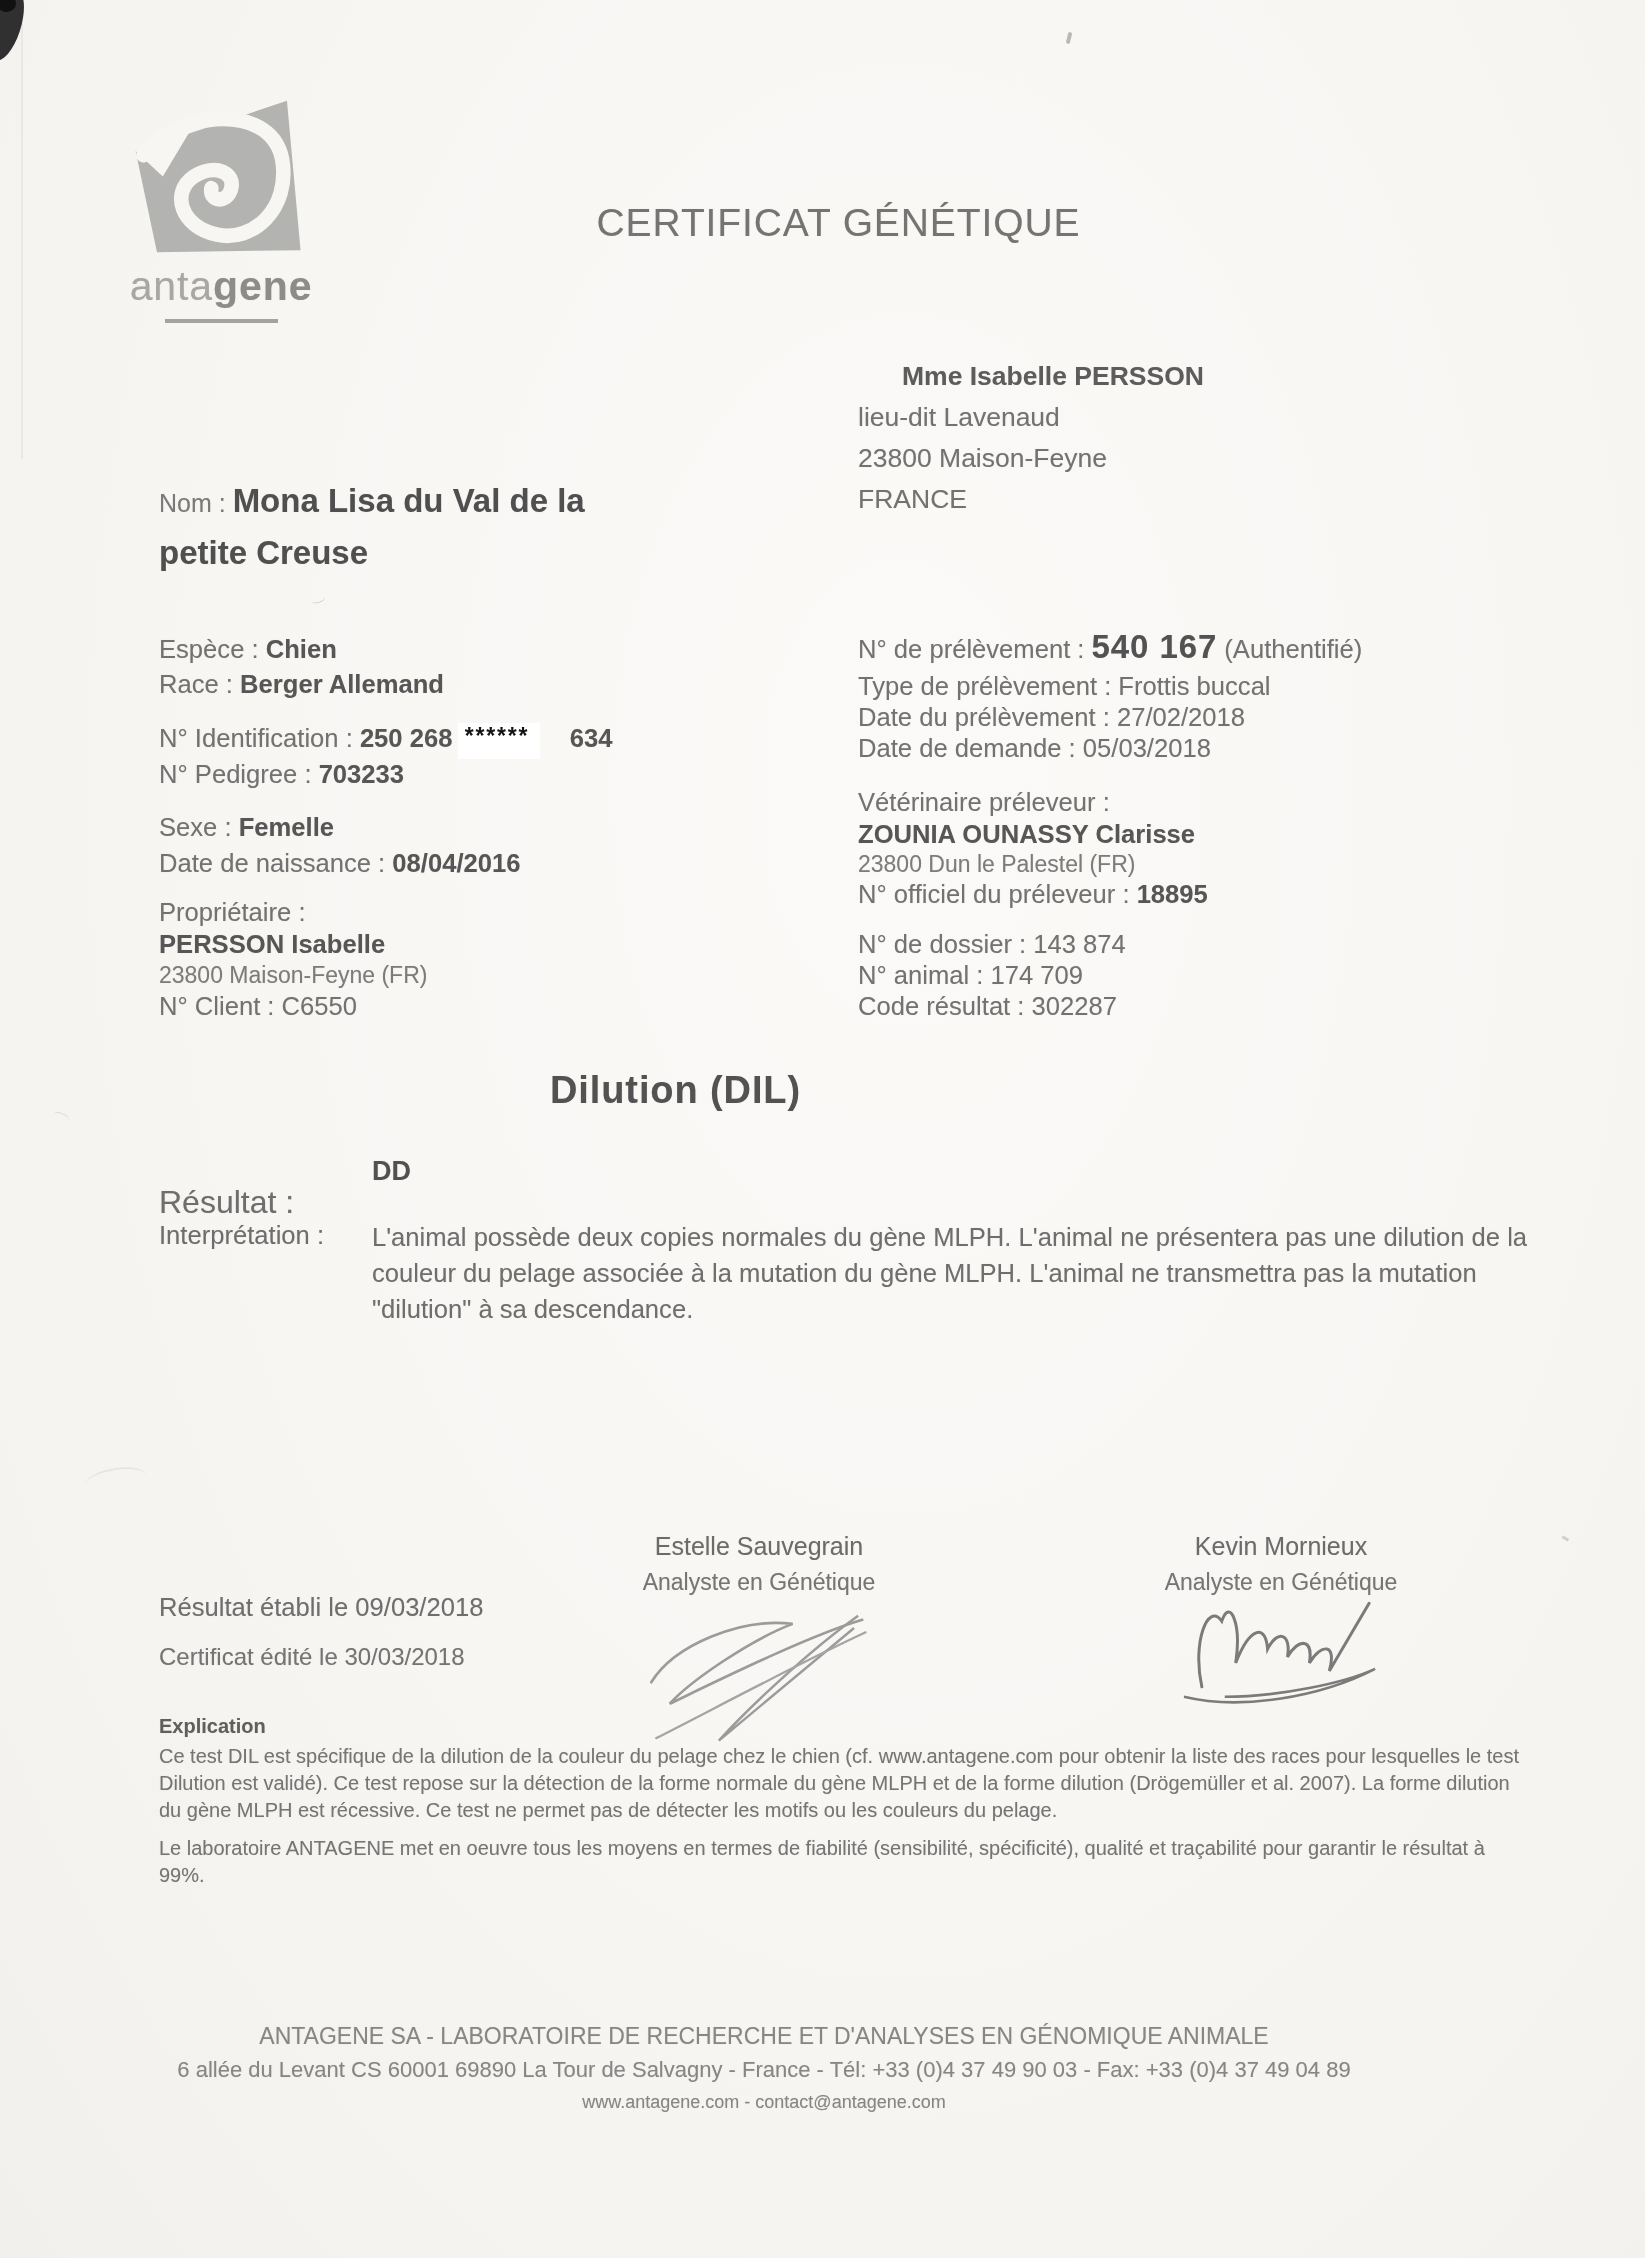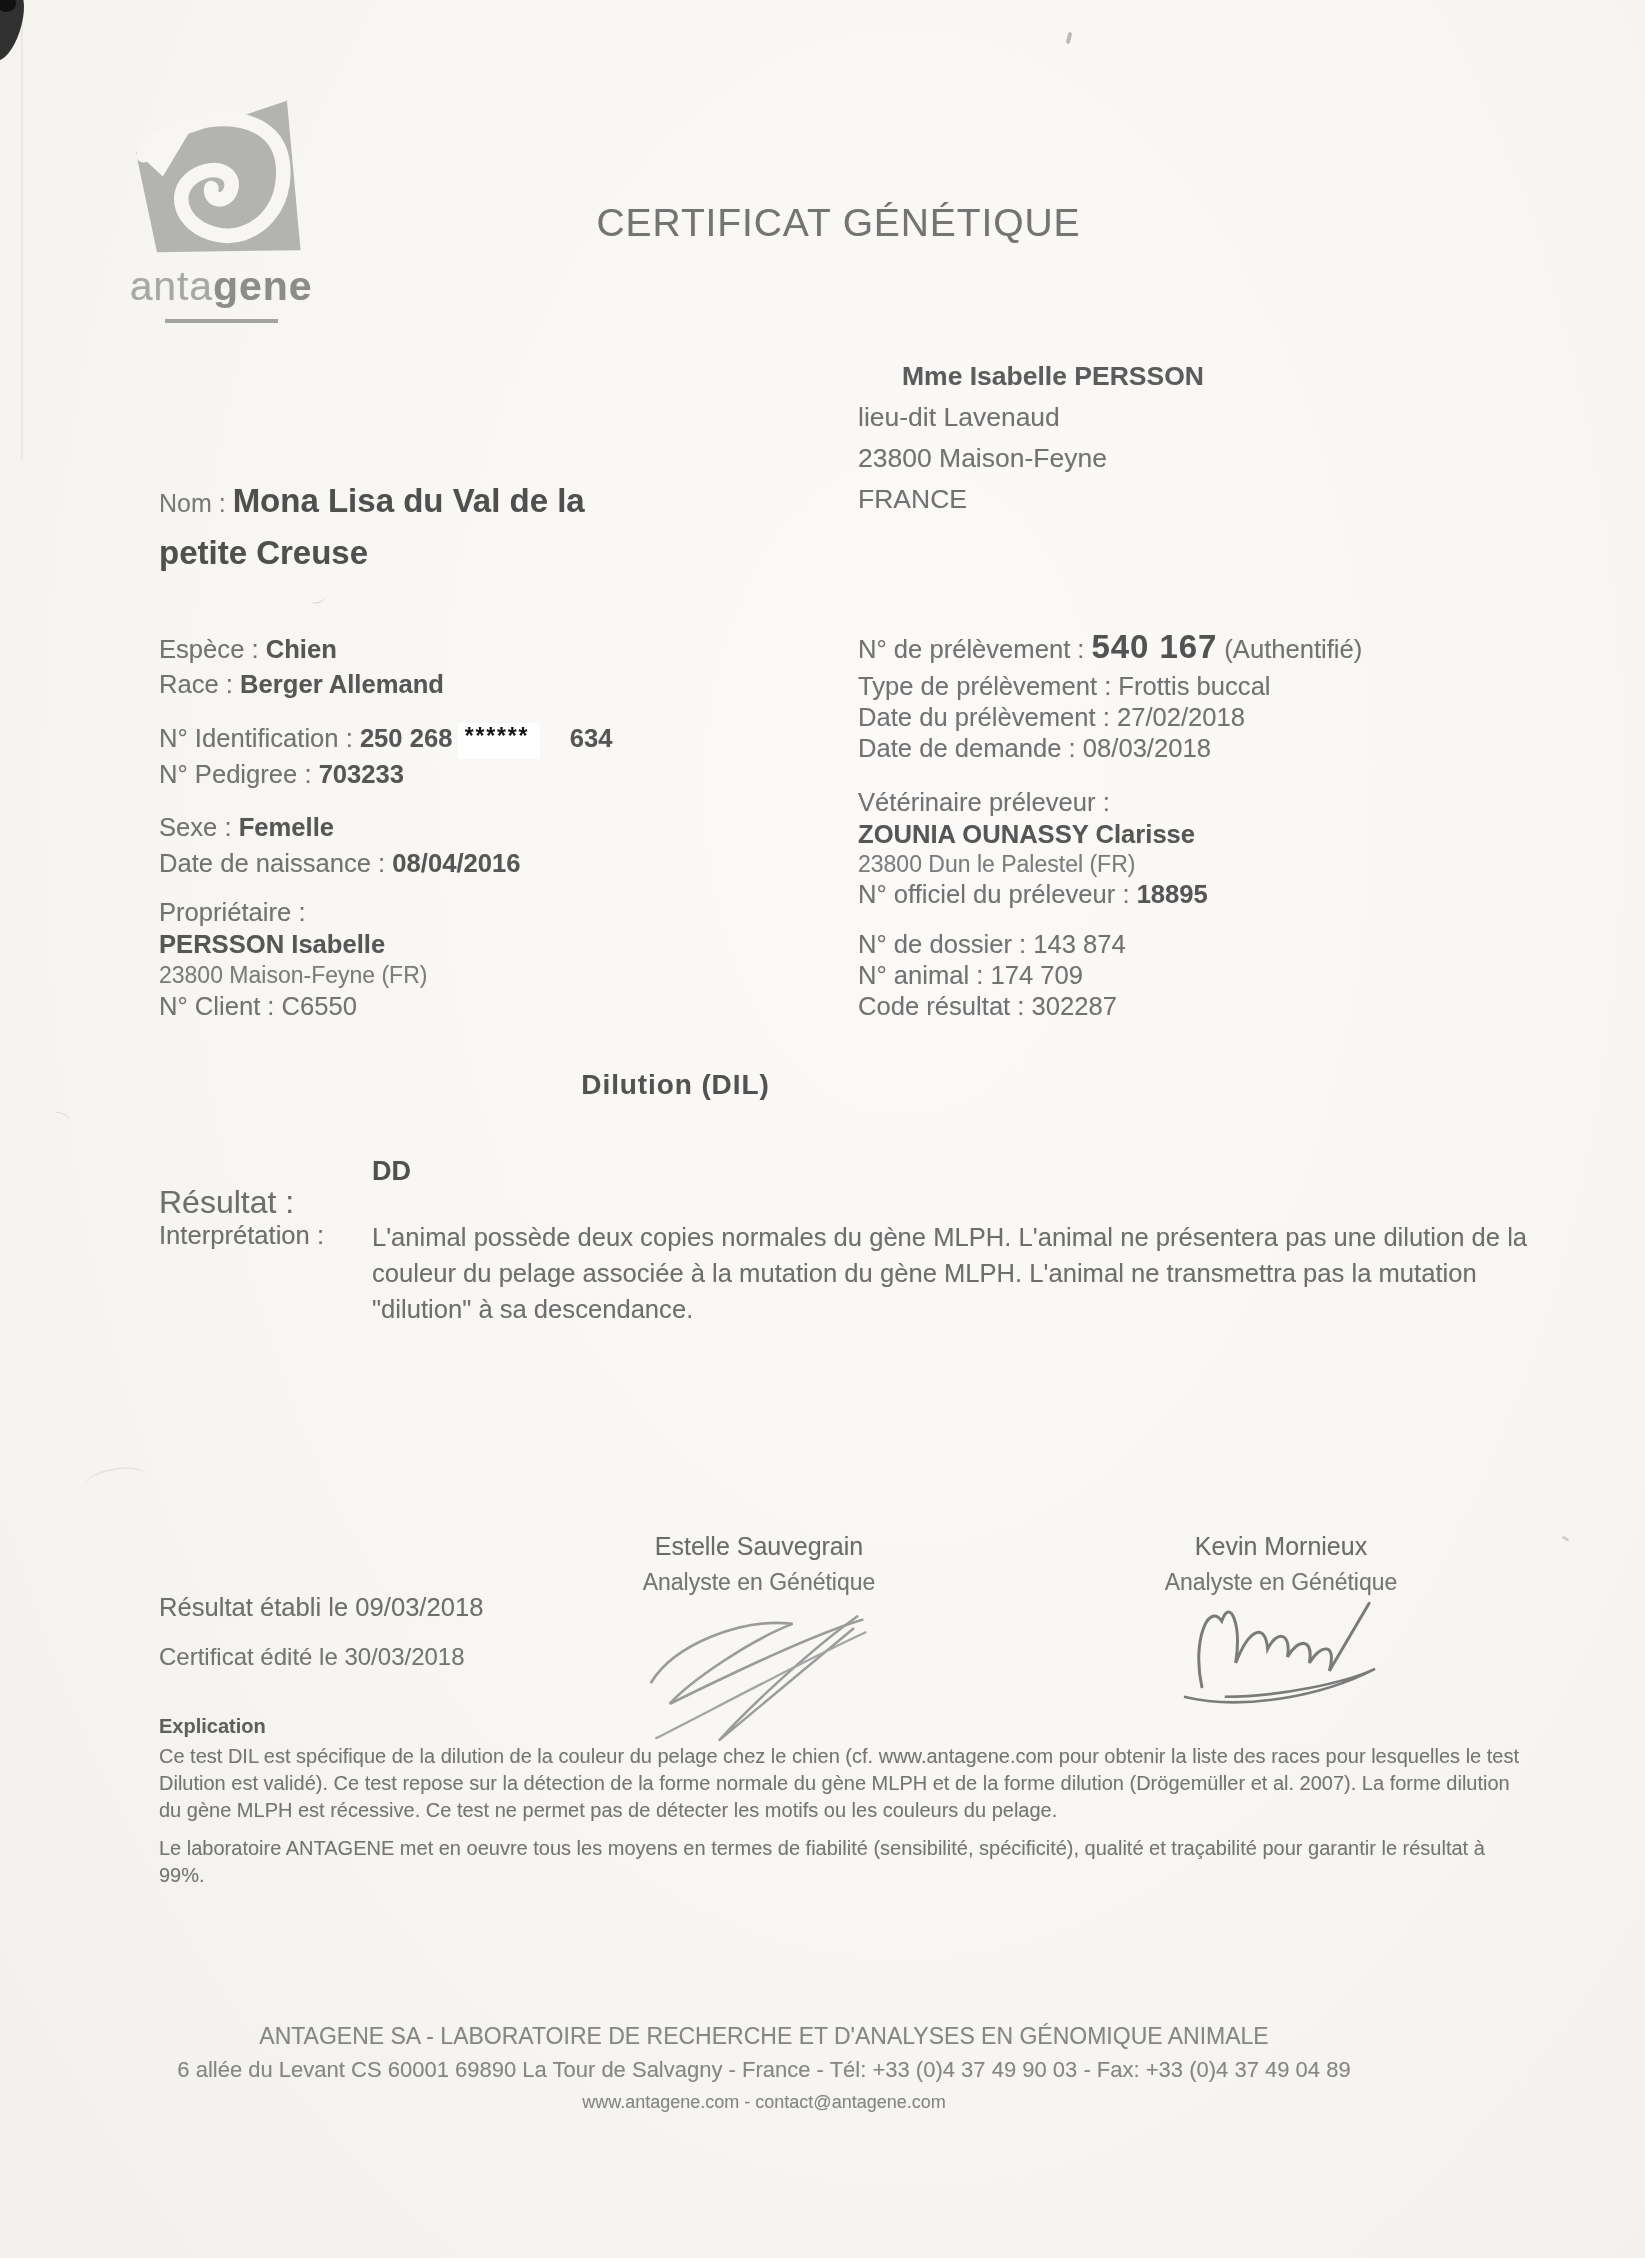--- a/index.html
+++ b/index.html
@@ -57,21 +57,21 @@
   .b{font-weight:700;color:#565656;}
   .small{font-size:23px;color:#7c7c7c;}
   .redact{display:inline-block;background:#ffffff;color:#141414;font-weight:700;
     font-size:23px;letter-spacing:1.8px;padding:0 10.6px 8.8px 7px;margin-left:5.3px;
     vertical-align:2.6px;text-shadow:none;}
   .id-tail{margin-left:30px;}
   .sample-num{font-size:33px;font-weight:700;color:#525252;letter-spacing:0.9px;}
 
   
   .dil-title{left:0;top:1069px;width:1351px;text-align:center;
-    font-size:28px;font-weight:700;color:#525252;letter-spacing:0.9px;}
+    font-size:38px;font-weight:700;color:#525252;letter-spacing:0.9px;}
   .res-label{left:159px;top:1184px;font-size:32px;}
   .res-value{left:372px;top:1156px;font-size:27px;font-weight:700;color:#505050;}
   .int-label{left:159px;top:1221px;font-size:25.6px;}
   .int-text{left:372px;top:1219px;width:1157px;font-size:25.6px;line-height:36px;color:#6e6e6e;}
 
   
   .signer{position:absolute;width:318px;text-align:center;}
   .signer .s-name{font-size:25px;color:#6b6b6b;}
   .signer .s-title{font-size:23px;color:#757575;margin-top:8px;}
   .sig-svg{position:absolute;}
@@ -158,21 +158,21 @@
   <div class="line" style="left:858px;top:628px;">
     <span>N° de prélèvement : </span><span class="sample-num">540 167</span><span> (Authentifié)</span>
   </div>
   <div class="line" style="left:858px;top:672px;">
     <span>Type de prélèvement : </span><span>Frottis buccal</span>
   </div>
   <div class="line" style="left:858px;top:703px;">
     <span>Date du prélèvement : </span><span>27/02/2018</span>
   </div>
   <div class="line" style="left:858px;top:734px;">
-    <span>Date de demande : </span><span>08/03/2018</span>
+    <span>Date de demande : </span><span>05/03/2018</span>
   </div>
   <div class="line" style="left:858px;top:788px;">Vétérinaire préleveur :</div>
   <div class="line b" style="left:858px;top:820px;">ZOUNIA OUNASSY Clarisse</div>
   <div class="line small" style="left:858px;top:851px;">23800 Dun le Palestel (FR)</div>
   <div class="line" style="left:858px;top:880px;">
     <span>N° officiel du préleveur : </span><span class="b">18895</span>
   </div>
   <div class="line" style="left:858px;top:930px;">N° de dossier : 143 874</div>
   <div class="line" style="left:858px;top:961px;">N° animal : 174 709</div>
   <div class="line" style="left:858px;top:992px;">Code résultat : 302287</div>

